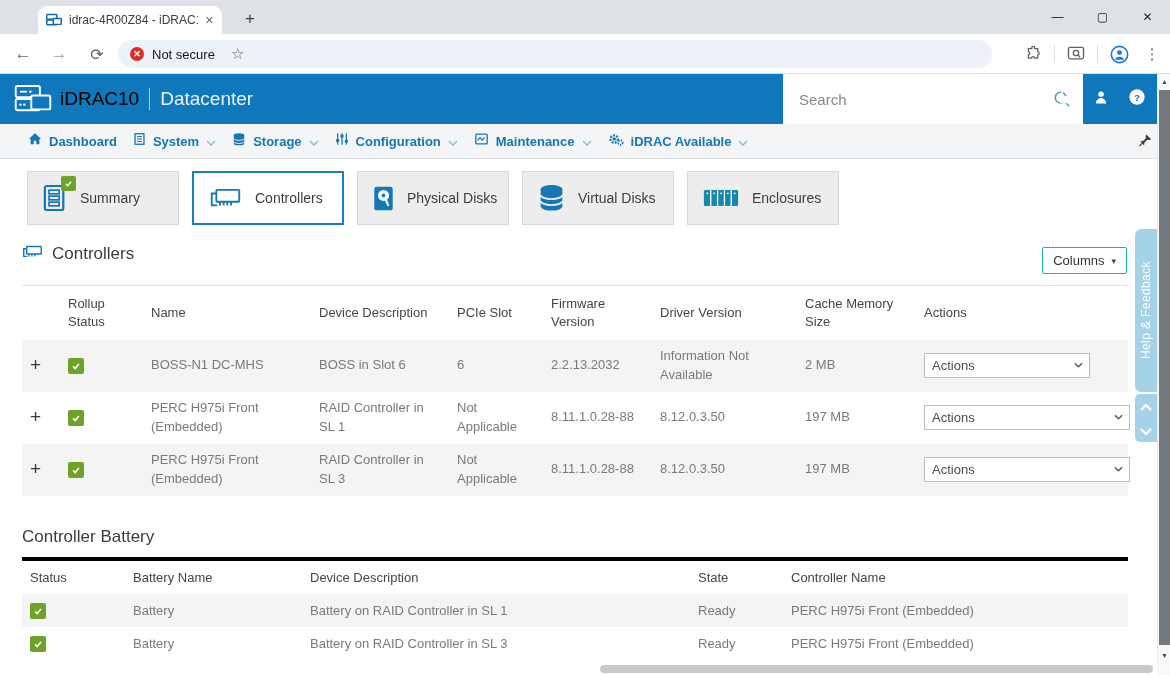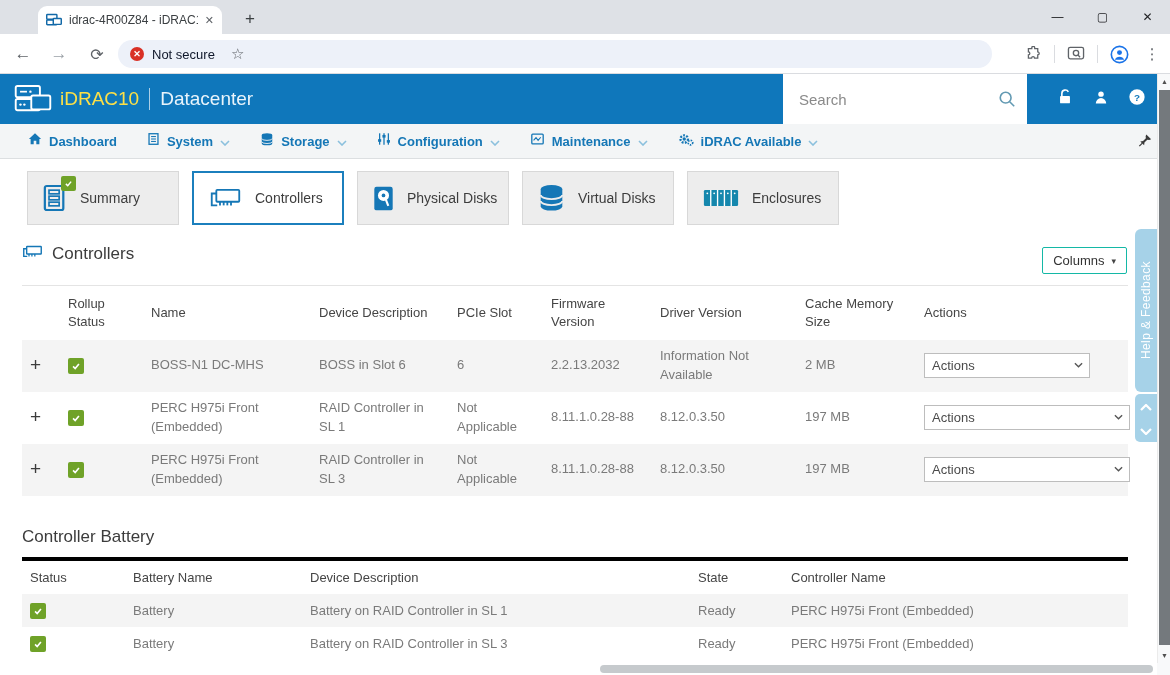--- a/index.html
+++ b/index.html
@@ -36,35 +36,35 @@
   .omni-star { font-size:15px; color:#5f6368; }
   .tb-right { position:absolute; right:6px; top:0; height:40px; display:flex; align-items:center; gap:9px; }
   .tb-divider { width:1px; height:18px; background:#dadce0; }
   .tb-icon { display:flex; align-items:center; justify-content:center; width:24px; height:24px; }
   .kebab { font-size:15px; color:#5f6368; letter-spacing:0; }
 
   
   .app-header { position:absolute; left:0; top:74px; width:1170px; height:50px; background:#0f77bb; }
   .logo { position:absolute; left:14px; top:9px; }
   .brandline { position:absolute; left:60px; top:0; height:50px; display:flex; align-items:center; gap:10px; }
-  .brand { color:#fde047; font-size:19px; }
+  .brand { color:#000000; font-size:19px; }
   .brand-div { width:1px; height:22px; background:rgba(255,255,255,.65); }
   .edition { color:#e9f4fb; font-size:19px; font-weight:300; }
-  .search-box { position:absolute; left:783px; top:0; width:244px; height:50px; background:#fff;
+  .search-box { position:absolute; left:783px; top:0; width:300px; height:50px; background:#fff;
                 display:flex; align-items:center; }
   .search-box input { border:0; outline:none; flex:1; font-size:15px; color:#333; padding-left:16px;
                       font-family:"Liberation Sans", sans-serif; background:transparent; }
   .search-box input::placeholder { color:#8a8a8a; }
   .search-mag { margin-right:12px; display:flex; }
   .hdr-icons { position:absolute; left:1046px; top:0; width:110px; height:50px; display:flex;
                align-items:center; justify-content:space-around; }
 
   
   .app-nav { position:absolute; left:0; top:124px; width:1170px; height:35px; background:#f3f5f6;
-             border-bottom:1px solid #dcdfe1; display:flex; align-items:center; padding-left:28px; gap:30px; }
+             border-bottom:1px solid #dcdfe1; display:flex; align-items:center; padding-left:28px; gap:16px; }
   .nav-item { display:flex; align-items:center; gap:7px; }
   .nav-label { font-size:13px; color:#1577b6; font-weight:bold; }
   .nav-pin { position:absolute; right:18px; top:9px; }
 
   
   .storage-tabs { position:absolute; left:27px; top:171px; display:flex; gap:13px; }
   .stab { width:152px; height:54px; background:#ededed; border:1px solid #d8d8d8; display:flex;
           align-items:center; padding-left:15px; gap:13px; }
   .stab.active { background:#fff; border:2px solid #1b7fbd; }
   .stab-label { font-size:14px; color:#3d3d3d; }

